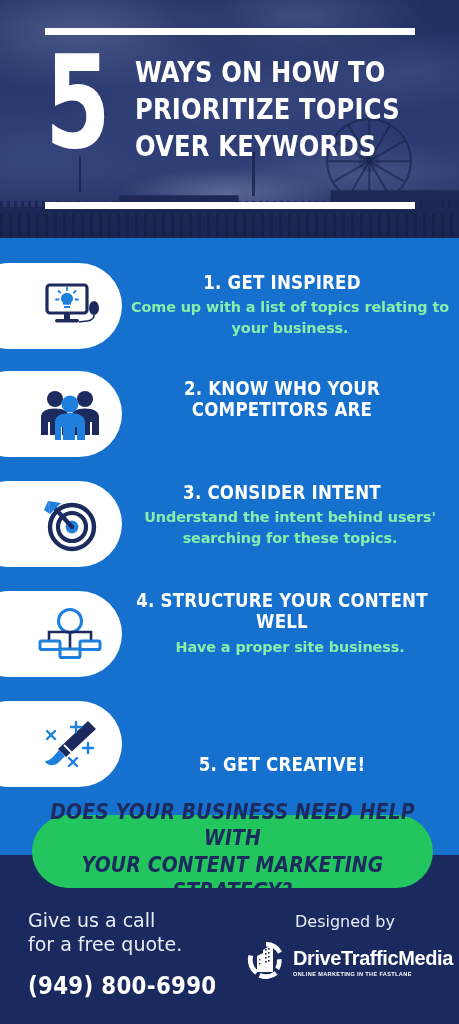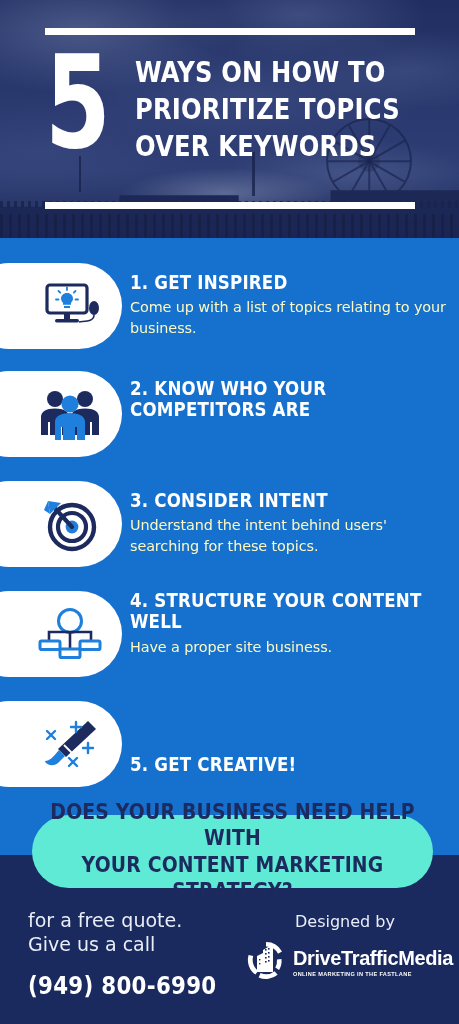--- a/index.html
+++ b/index.html
@@ -83,37 +83,37 @@
   
   .list { position: absolute; left: 0; top: 238px; width: 459px; }
   .item { position: relative; width: 459px; }
   .pill {
     position: absolute; left: -34px; width: 156px;
     background: #ffffff; border-radius: 999px;
     display: flex; align-items: center; justify-content: flex-end;
     padding-right: 16px;
   }
   .pill .ico { width: 72px; height: 60px; display: flex; align-items: center; justify-content: center; }
-  .txt { position: absolute; left: 130px; width: 320px; }
+  .txt { position: absolute; left: 130px; width: 320px; text-align: center; }
   .item-title {
     font-family: "Liberation Sans Narrow", "DejaVu Sans Condensed", "Liberation Sans", sans-serif;
     font-weight: 700; color: #ffffff; font-size: 19.5px; letter-spacing: .2px;
     text-transform: uppercase; line-height: 1.1; transform: scaleX(.95); transform-origin: left center;
   }
   .item-desc {
-    color: #fef9c3; font-size: 14.4px; line-height: 1.42; margin-top: 4px;
-    font-family: "DejaVu Sans", sans-serif; letter-spacing: -.1px;
+    color: #86efac; font-size: 14.4px; line-height: 1.42; margin-top: 4px;
+    font-family: "DejaVu Sans", sans-serif; letter-spacing: -.1px; font-weight: bold;
   }
 
   
   .navy-band { position: absolute; left: 0; top: 855px; width: 459px; height: 169px; background: #1a2a5e; }
   .cta {
     position: absolute; left: 32px; top: 815px; width: 401px; height: 73px;
-    background: #5eead4; border-radius: 999px;
-    display: flex; align-items: center; justify-content: center; text-align: center;
+    background: #22c55e; border-radius: 999px;
+    display: flex; align-items: center; justify-content: center; text-align: center; font-style: italic;
   }
   .cta-text {
     font-family: "Liberation Sans Narrow", "DejaVu Sans Condensed", "Liberation Sans", sans-serif;
     font-weight: 700; color: #1d2a5e; font-size: 22px; line-height: 1.2;
     text-transform: uppercase; letter-spacing: .2px; transform: scaleX(.95);
   }
   .foot-left { position: absolute; left: 28px; top: 908px; width: 210px; }
   .foot-call { color: #e9eef8; font-size: 19px; line-height: 1.28; font-family: "DejaVu Sans", sans-serif; }
   .foot-phone {
     margin-top: 14px; color: #ffffff; font-size: 25px; font-weight: 700;
@@ -229,21 +229,21 @@
           <svg width="62" height="56" viewBox="0 0 62 56">
             <circle cx="33" cy="31" r="22" fill="none" stroke="#1d2a5e" stroke-width="4.4"></circle>
             <circle cx="33" cy="31" r="14" fill="none" stroke="#1d2a5e" stroke-width="4.2"></circle>
             <circle cx="33" cy="31" r="6.4" fill="#1f7fdd"></circle>
             <path d="M33 31 L13 9" stroke="#1d2a5e" stroke-width="4.2" stroke-linecap="round"></path>
             <path d="M9 5 L22 7 L11 18 Z" fill="#1f7fdd"></path>
             <path d="M9 5 L11 18 L5 14 Z" fill="#1f7fdd"></path>
           </svg>
         </div>
       </div>
-      <div class="txt" style="top:252px;">
+      <div class="txt" style="top:244px;">
         <div class="item-title">3. CONSIDER INTENT</div>
         <div class="item-desc">Understand the intent behind users' searching for these topics.</div>
       </div>
     </div>
 
     <div class="item">
       <div class="pill" style="top:353px;height:86px;">
         <div class="ico">
           <svg width="64" height="54" viewBox="0 0 64 54">
             <circle cx="32" cy="14" r="11.5" fill="none" stroke="#1f7fdd" stroke-width="3"></circle>
@@ -290,22 +290,22 @@
   <div class="navy-band"></div>
 
   <div class="cta">
     <div class="cta-text">
       <div>DOES YOUR BUSINESS NEED HELP WITH</div>
       <div>YOUR CONTENT MARKETING STRATEGY?</div>
     </div>
   </div>
 
   <div class="foot-left">
+    <div class="foot-call">Give us a call</div>
     <div class="foot-call">for a free quote.</div>
-    <div class="foot-call">Give us a call</div>
     <div class="foot-phone">(949) 800-6990</div>
   </div>
 
   <div class="foot-right">
     <div class="designed">Designed by</div>
     <div class="logo-row">
       <span>
         <svg width="42" height="42" viewBox="0 0 42 42">
           <path d="M21 3 a18 18 0 0 1 16 9.6 l-4 2.2 A13.6 13.6 0 0 0 21 7.6 Z" fill="#fff"></path>
           <path d="M3.6 16 a18 18 0 0 0 6.8 19.6 l2.8-3.8 A13.6 13.6 0 0 1 8.2 17 Z" fill="#fff"></path>

